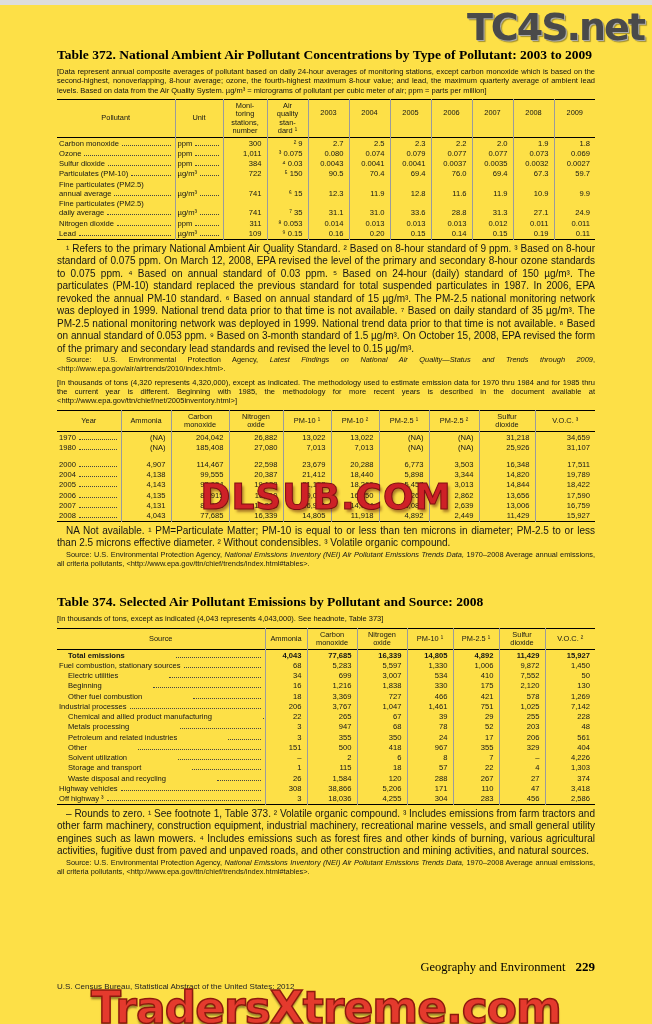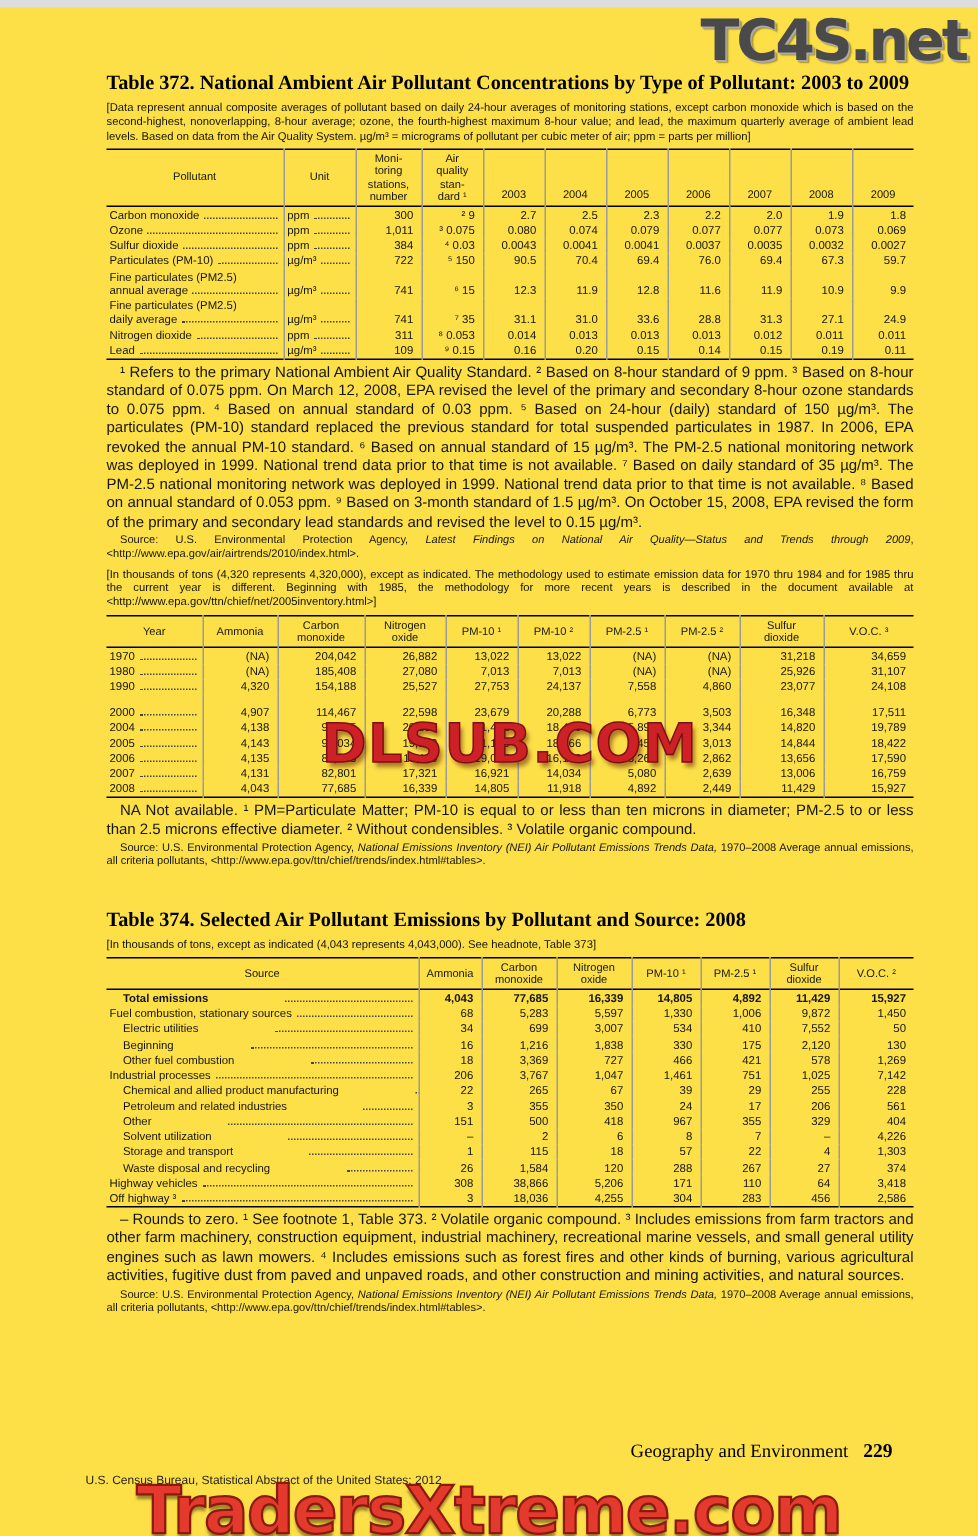--- a/index.html
+++ b/index.html
@@ -2,21 +2,21 @@
 <html><head>
 <meta charset="utf-8">
 <style>
   * { margin:0; padding:0; box-sizing:border-box; }
   html,body { background:#ddd; }
   .page {
     position:relative; width:652px; height:1024px; margin:5px auto;
     background:#fde047; overflow:hidden;
     font-family:"Liberation Sans","DejaVu Sans",sans-serif; color:#151515;
   }
-  .content { position:absolute; left:71px; top:0; width:538px; }
+  .content { position:absolute; left:57px; top:0; width:538px; }
 
   
   .wm-top {
     position:absolute; top:0px; right:8px; z-index:6;
     font-family:"DejaVu Sans",sans-serif; font-weight:bold; font-size:38px; letter-spacing:-2px;
     color:#4a4a4a; text-shadow:1px 1px 0 #aaa, 2px 2px 1px rgba(0,0,0,.35);
     white-space:nowrap;
   }
   .wm-mid {
     position:absolute; top:98px; left:50%; transform:translateX(-50%); z-index:5;
@@ -50,21 +50,21 @@
   .stat-table {
     width:100%; border-collapse:collapse; table-layout:fixed;
     font-size:7.6px; line-height:1.22; margin-top:4px;
     border-bottom:1px solid #000;
   }
   .stat-table thead { border-top:1.5px solid #000; border-bottom:1px solid #000; }
   .stat-table th {
     font-weight:normal; text-align:center; vertical-align:middle;
     white-space:pre-line; padding:2px 1px; font-size:7.4px; line-height:1.12;
   }
-  .stat-table th.yr { vertical-align:bottom; padding-bottom:3px; }
+  .stat-table th.yr { vertical-align:bottom; padding-bottom:20px; }
   .stat-table td { vertical-align:bottom; padding:0.5px 2px; height:9px; }
   .stat-table th + th, .stat-table td + td { border-left:1px solid #9b9b9b; }
   .num { text-align:right; padding-right:5px !important; white-space:nowrap; overflow:hidden; }
   .lblcell { overflow:hidden; }
   .lead { display:flex; align-items:baseline; }
   .lt { white-space:nowrap; }
   .dots { flex:1 1 auto; min-width:5px; border-bottom:1px dotted #454545; margin:0 2px 1.5px 3px; }
   .l1 { white-space:nowrap; }
   tr.gap td { padding-top:7px; }
   tr.bold { font-weight:bold; }
@@ -377,37 +377,20 @@
               <td class="num">(NA)</td>
               <td class="num">185,408</td>
               <td class="num">27,080</td>
               <td class="num">7,013</td>
               <td class="num">7,013</td>
               <td class="num">(NA)</td>
               <td class="num">(NA)</td>
               <td class="num">25,926</td>
               <td class="num">31,107</td>
             </tr>
-            <tr>
-              <td class="lblcell">
-                <span class="lead">
-                  <span class="lt">1990</span>
-                  <span class="dots"></span>
-                </span>
-              </td>
-              <td class="num">4,320</td>
-              <td class="num">154,188</td>
-              <td class="num">25,527</td>
-              <td class="num">27,753</td>
-              <td class="num">24,137</td>
-              <td class="num">7,558</td>
-              <td class="num">4,860</td>
-              <td class="num">23,077</td>
-              <td class="num">24,108</td>
-            </tr>
             <tr class="gap">
               <td class="lblcell">
                 <span class="lead">
                   <span class="lt">2000</span>
                   <span class="dots"></span>
                 </span>
               </td>
               <td class="num">4,907</td>
               <td class="num">114,467</td>
               <td class="num">22,598</td>
@@ -640,20 +623,35 @@
               <td class="num">265</td>
               <td class="num">67</td>
               <td class="num">39</td>
               <td class="num">29</td>
               <td class="num">255</td>
               <td class="num">228</td>
             </tr>
             <tr>
               <td class="lblcell ind1">
                 <span class="lead">
+                  <span class="lt">Metals processing</span>
+                  <span class="dots"></span>
+                </span>
+              </td>
+              <td class="num">3</td>
+              <td class="num">947</td>
+              <td class="num">68</td>
+              <td class="num">78</td>
+              <td class="num">52</td>
+              <td class="num">203</td>
+              <td class="num">48</td>
+            </tr>
+            <tr>
+              <td class="lblcell ind1">
+                <span class="lead">
                   <span class="lt">Petroleum and related industries</span>
                   <span class="dots"></span>
                 </span>
               </td>
               <td class="num">3</td>
               <td class="num">355</td>
               <td class="num">350</td>
               <td class="num">24</td>
               <td class="num">17</td>
               <td class="num">206</td>
@@ -724,21 +722,21 @@
                 <span class="lead">
                   <span class="lt">Highway vehicles</span>
                   <span class="dots"></span>
                 </span>
               </td>
               <td class="num">308</td>
               <td class="num">38,866</td>
               <td class="num">5,206</td>
               <td class="num">171</td>
               <td class="num">110</td>
-              <td class="num">64</td>
+              <td class="num">47</td>
               <td class="num">3,418</td>
             </tr>
             <tr>
               <td class="lblcell">
                 <span class="lead">
                   <span class="lt">Off highway ³</span>
                   <span class="dots"></span>
                 </span>
               </td>
               <td class="num">3</td>

